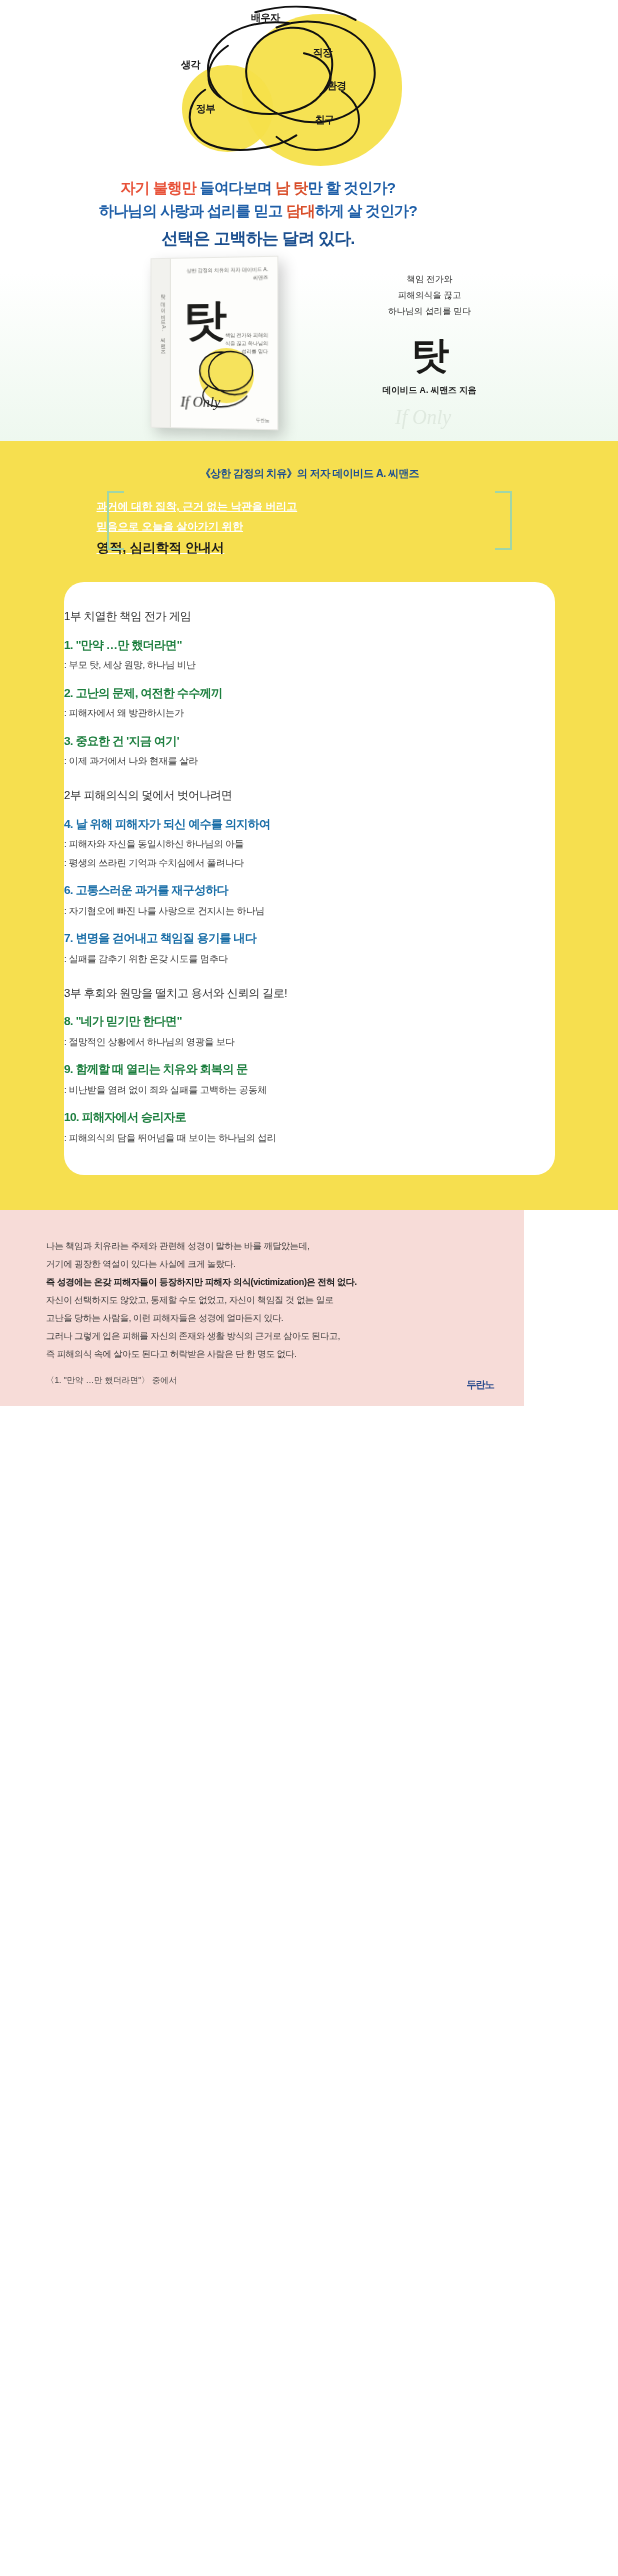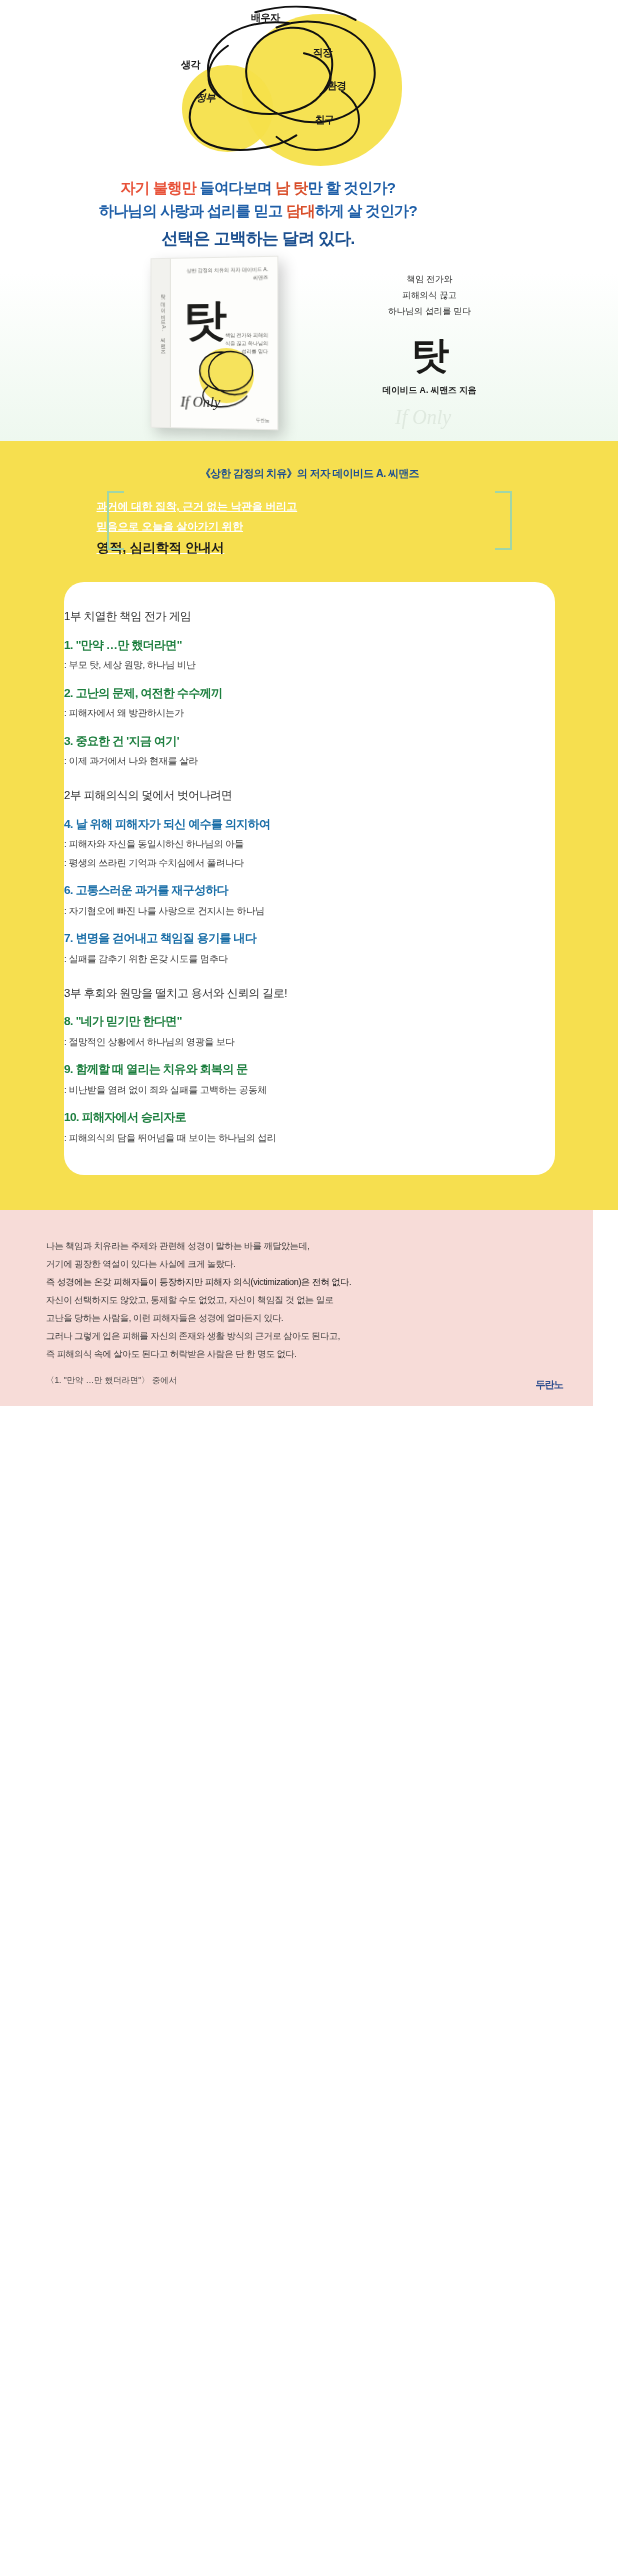--- a/index.html
+++ b/index.html
@@ -39,21 +39,21 @@
     position: absolute;
     font-weight: bold;
     font-size: 10px;
     color: #1b1b1b;
     letter-spacing: -0.4px;
   }
   .sw1 { left: 251px; top: 10.6px; }
   .sw2 { left: 313px; top: 46px; }
   .sw3 { left: 181px; top: 58px; }
   .sw4 { left: 327px; top: 79px; }
-  .sw5 { left: 196px; top: 91px; font-style: italic; }
+  .sw5 { left: 196px; top: 102px; }
   .sw6 { left: 315px; top: 113px; }
 
   .headline {
     position: absolute;
     left: 0; top: 176px;
     width: 516px;
     text-align: center;
     line-height: 1.55;
   }
   .headline .l {
@@ -192,32 +192,32 @@
   .chap.alt { color: #1b6fa8; }
   .chap-desc {
     font-size: 9.5px;
     color: #3a3a3a;
     margin-top: 5.3px;
     letter-spacing: -0.3px;
   }
 
   
   .quote-section {
-    width: 593px;
+    width: 524px;
     background: #f7dcd8;
     padding: 27px 46px 20px 46px;
     position: relative;
   }
   .quote-section p {
     font-size: 9px;
     color: #3b3b3b;
     line-height: 2.0;
     letter-spacing: -0.3px;
   }
-  .quote-section p.b { font-weight: normal; color: #222; }
+  .quote-section p.b { font-weight: bold; color: #222; }
   .quote-src {
     margin-top: 12px;
     font-size: 8.4px;
     color: #4a4a4a;
   }
   .logo {
     position: absolute;
     right: 30px; bottom: 13.7px;
     font-size: 10px; font-weight: bold; color: #2f4f8f;
     letter-spacing: -0.8px;
@@ -272,21 +272,21 @@
         </svg>
         <div class="bigchar">탓</div>
         <div class="subline">책임 전가와
 피해의식을 끊고
 하나님의 섭리를 믿다</div>
         <div class="ifonly">If Only</div>
         <div class="pub">두란노</div>
       </div>
 
       <div class="side-copy" style="white-space:pre-line;">책임 전가와
-피해의식 끊고
+피해의식을 끊고
 하나님의 섭리를 믿다</div>
       <div class="side-char">탓</div>
       <div class="side-author">데이비드 A. 씨맨즈 지음</div>
       <div class="ghost-ifonly">If Only</div>
     </div>
   </section>
 
   <section class="toc-section">
     <div class="toc-head">《상한 감정의 치유》의 저자 데이비드 A. 씨맨즈</div>
 

